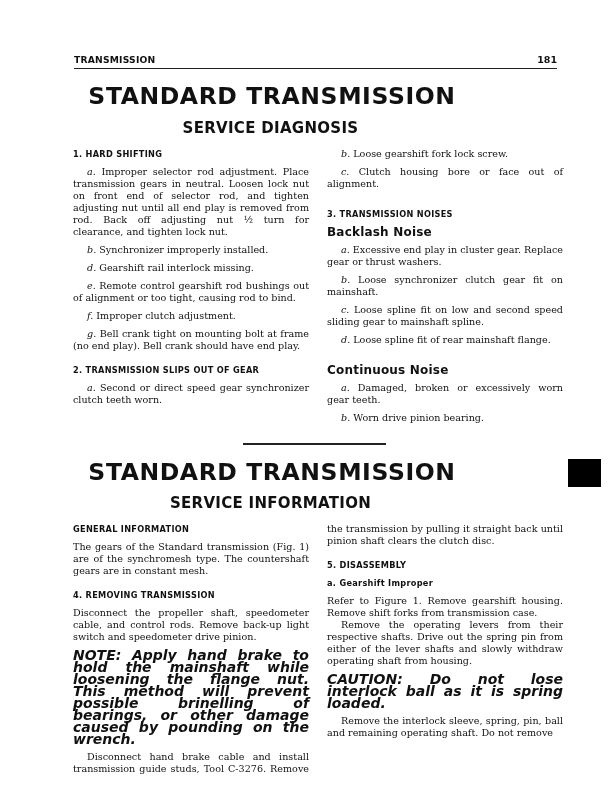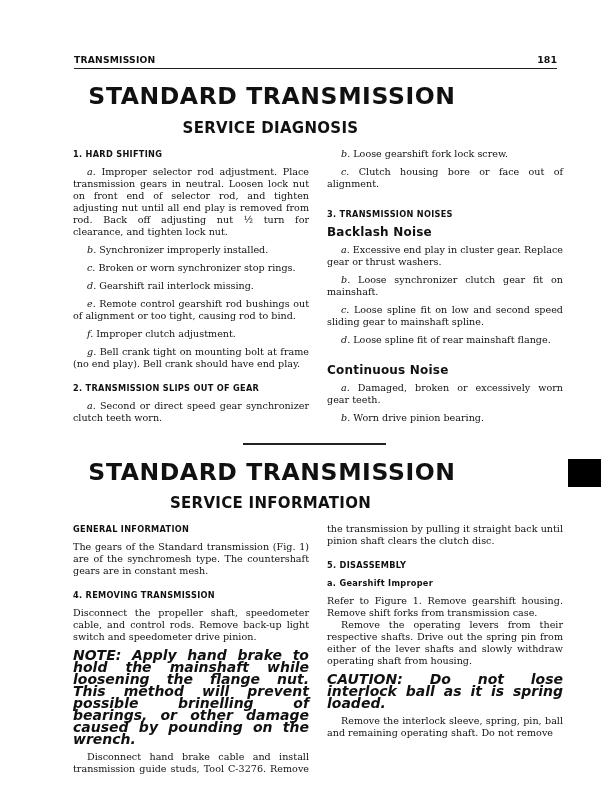--- a/index.html
+++ b/index.html
@@ -31,21 +31,20 @@
   <div class="page-num sans">181</div>
 </div>
 
 <div class="big-title sans" style="top:82px;">STANDARD TRANSMISSION</div>
 <div class="sub-title sans" style="top:119px;">SERVICE DIAGNOSIS</div>
 
 <div class="col serif" style="left:73px; top:148px;">
   <p class="h1 sans">1. HARD SHIFTING</p>
   <p class="indent gap"><span class="lt">a.</span><span> Improper selector rod adjustment. Place transmission gears in neutral. Loosen lock nut on front end of selector rod, and tighten adjusting nut until all end play is removed from rod. Back off adjusting nut ½ turn for clearance, and tighten lock nut.</span></p>
   <p class="indent gap"><span class="lt">b.</span><span> Synchronizer improperly installed.</span></p>
-  <p class="indent gap"><span class="lt">c.</span><span> Broken or worn synchronizer stop rings.</span></p>
   <p class="indent gap"><span class="lt">d.</span><span> Gearshift rail interlock missing.</span></p>
   <p class="indent gap"><span class="lt">e.</span><span> Remote control gearshift rod bushings out of alignment or too tight, causing rod to bind.</span></p>
   <p class="indent gap"><span class="lt">f.</span><span> Improper clutch adjustment.</span></p>
   <p class="indent gap"><span class="lt">g.</span><span> Bell crank tight on mounting bolt at frame (no end play). Bell crank should have end play.</span></p>
 
   <p class="h1 sans gap2">2. TRANSMISSION SLIPS OUT OF GEAR</p>
   <p class="indent gap"><span class="lt">a.</span><span> Second or direct speed gear synchronizer clutch teeth worn.</span></p>
 </div>
 
 <div class="col serif" style="left:327px; top:148px;">

